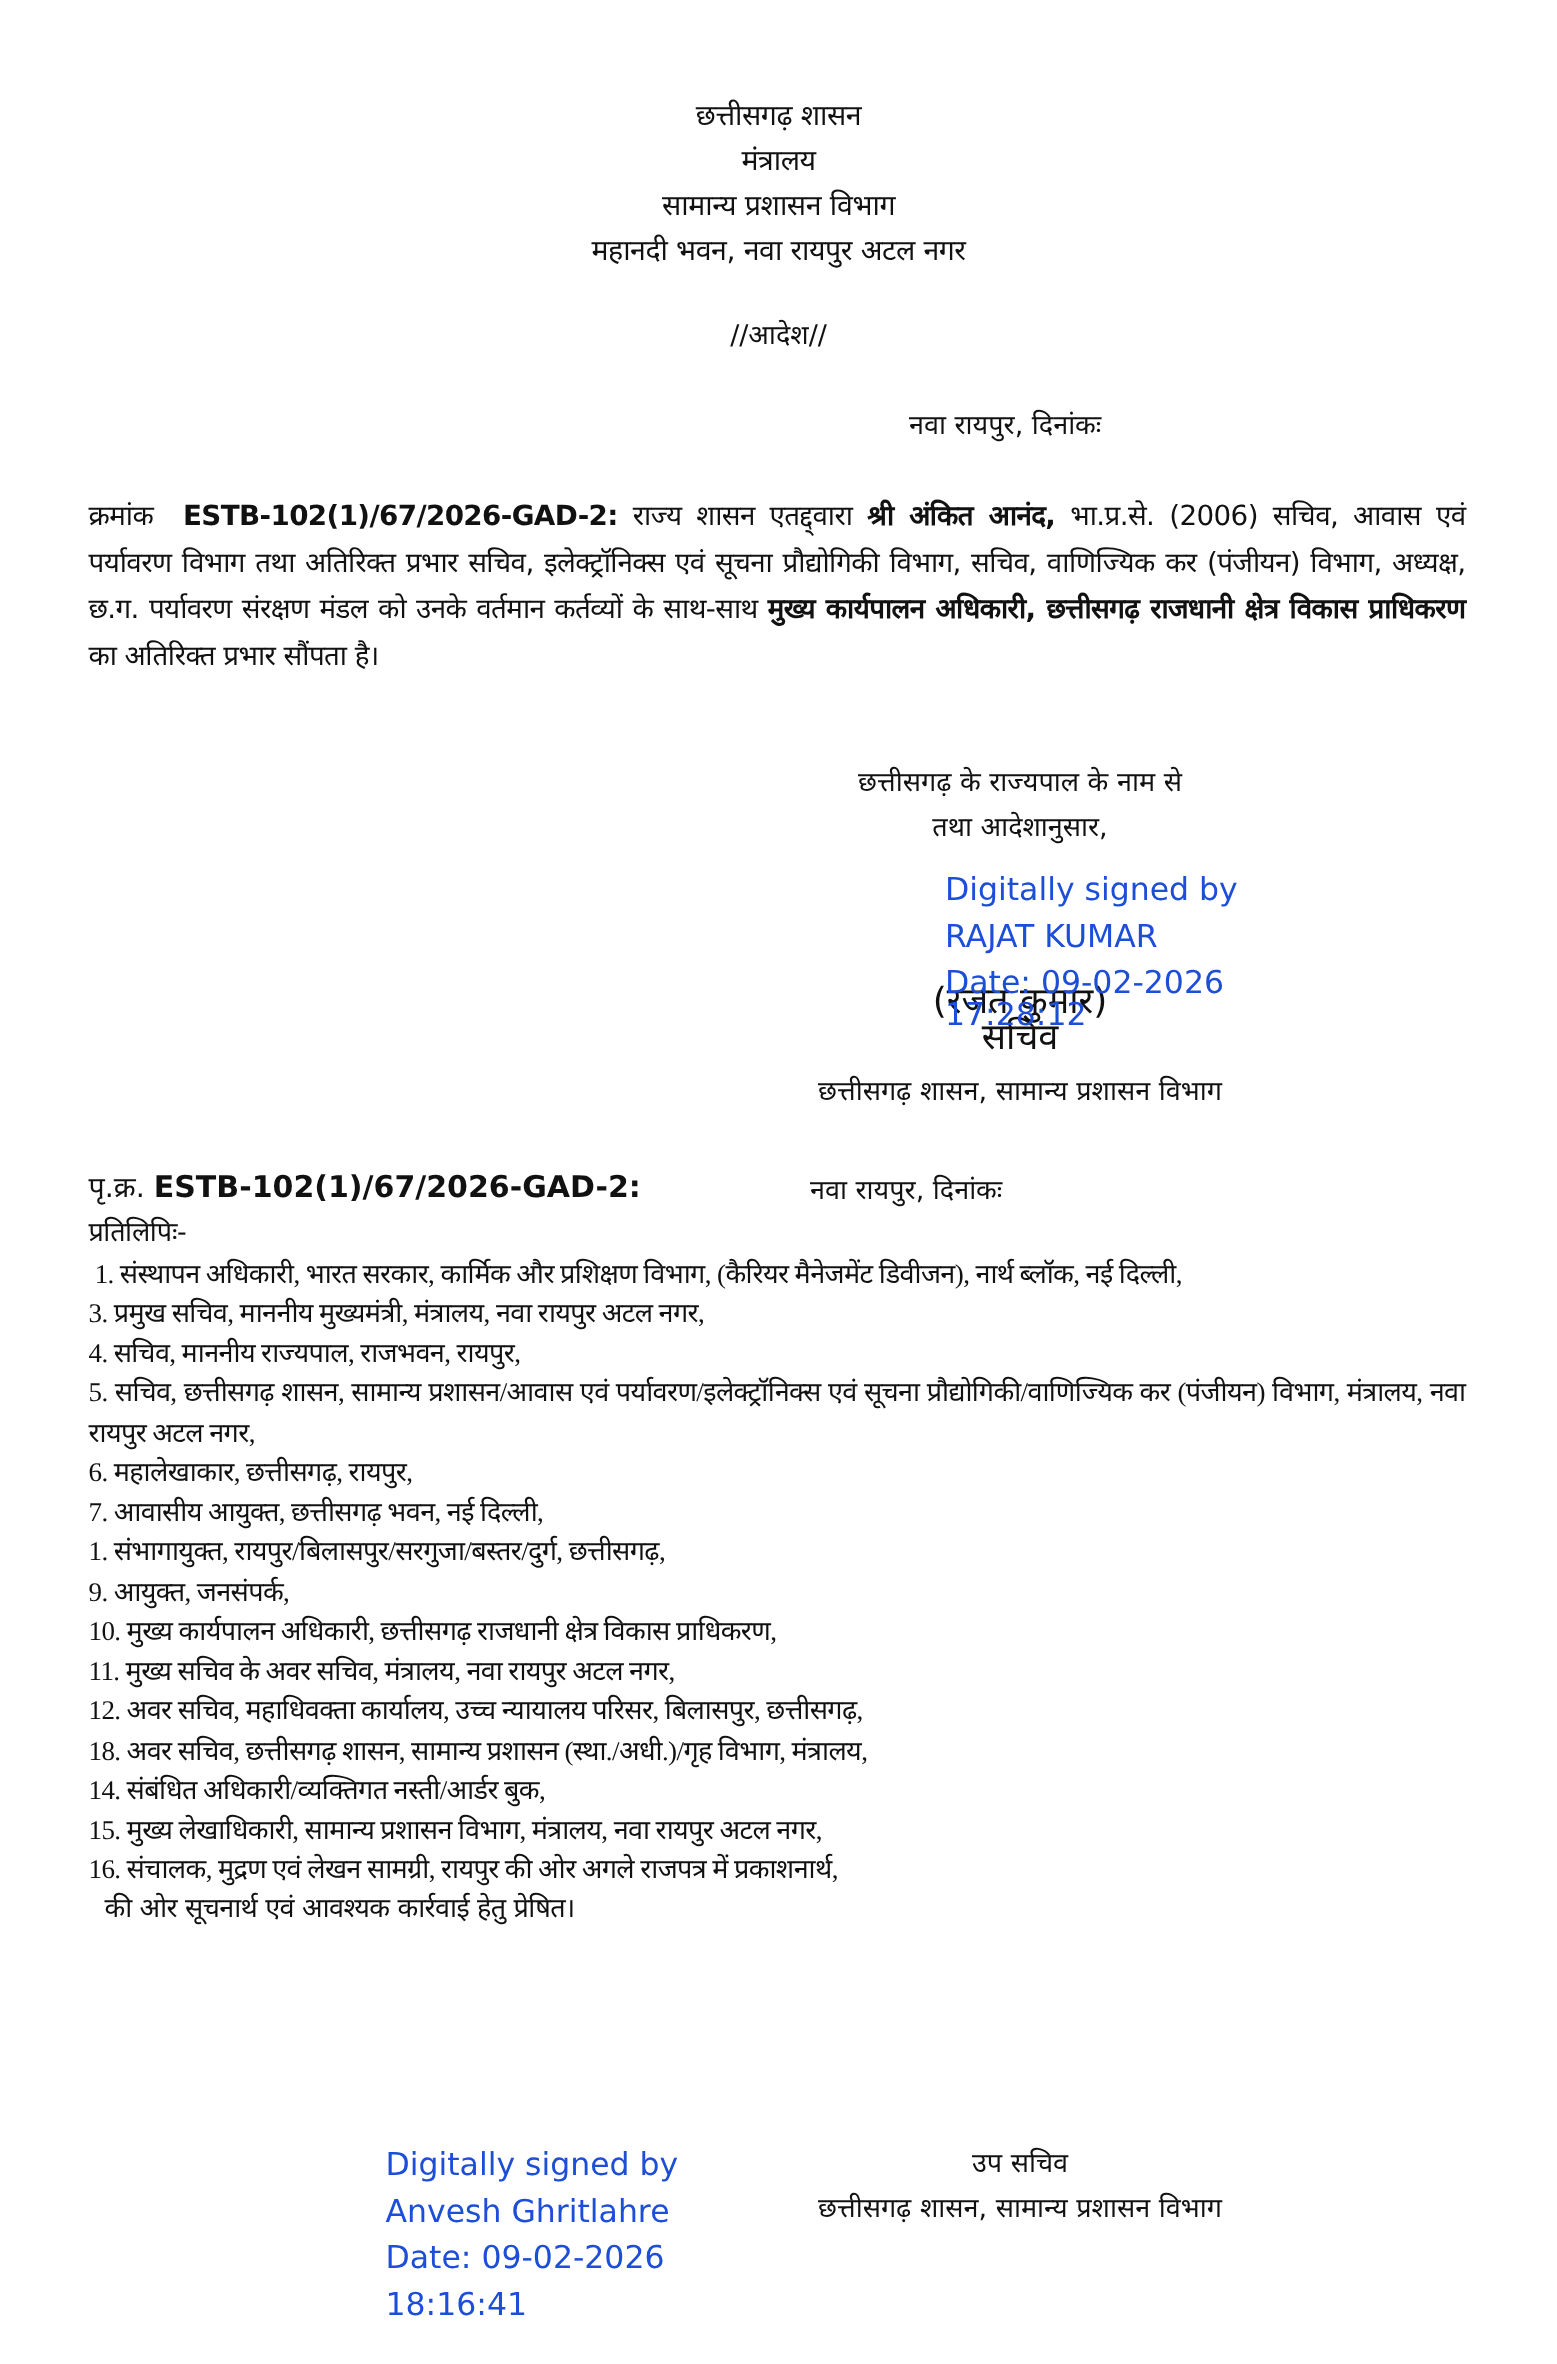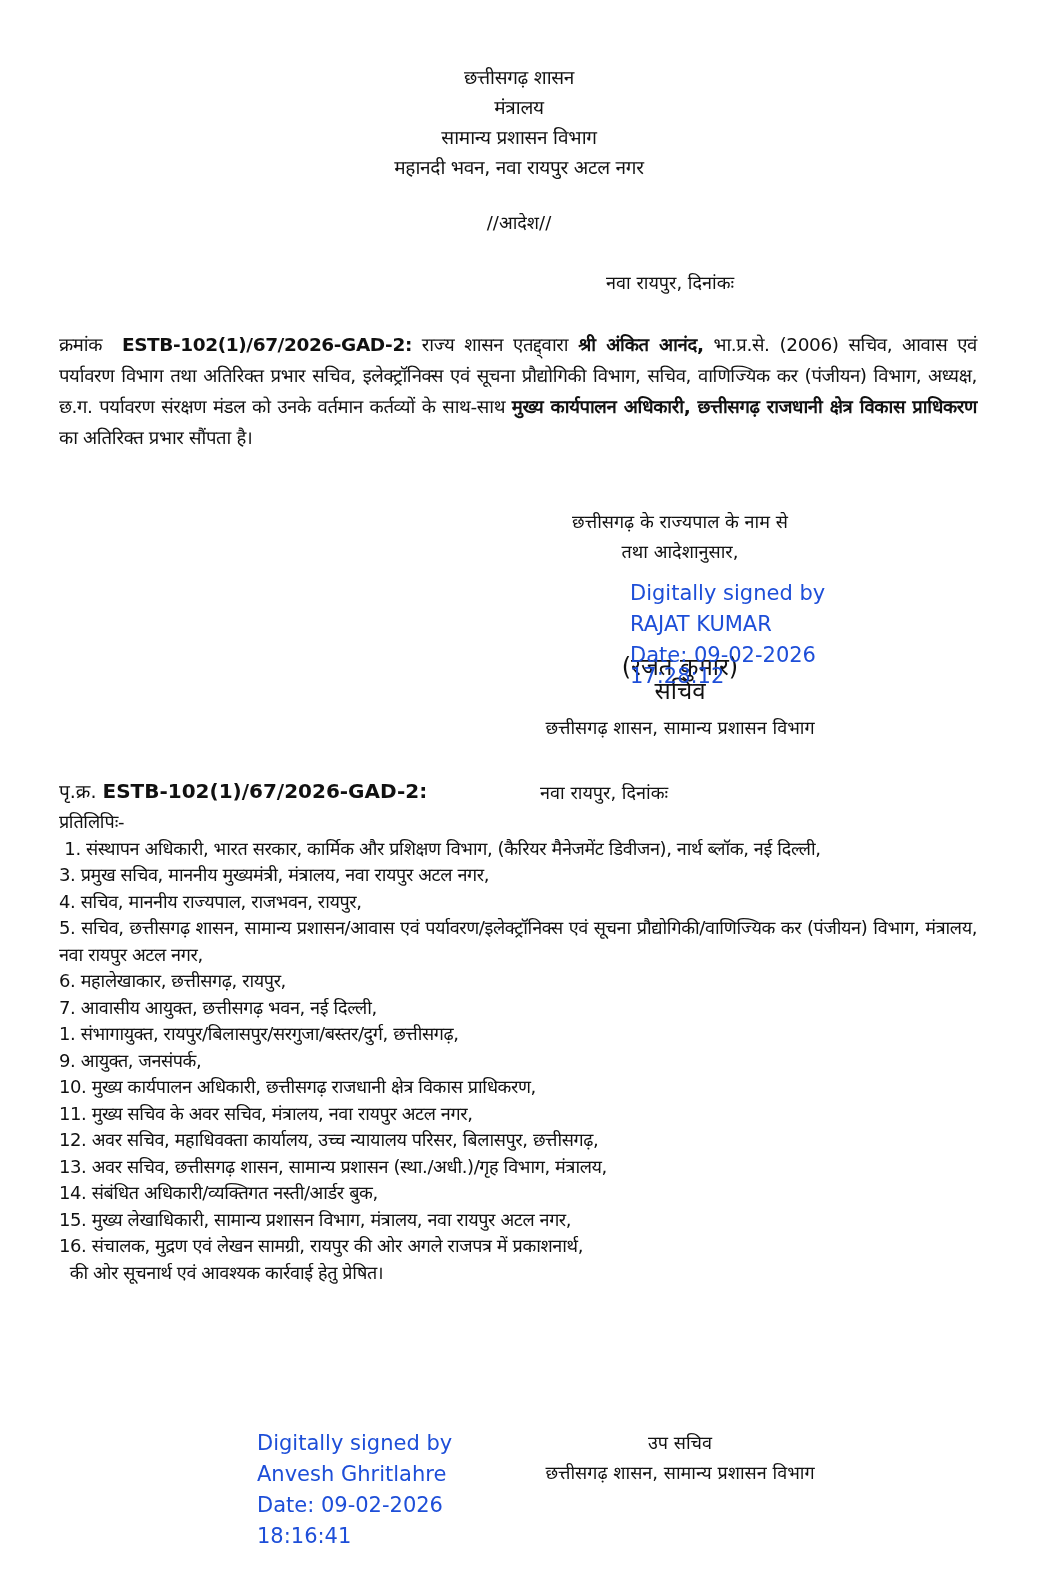--- a/index.html
+++ b/index.html
@@ -23,21 +23,21 @@
   .para b { font-weight: bold; }
   .sig-block { text-align: center; font-size: 18px; line-height: 30px; }
   .dsig {
     font-family: "DejaVu Sans", sans-serif;
     font-size: 21px; line-height: 31px; color: #1d4ed8;
   }
   .copy-list {
     position: absolute; left: 59px; width: 918px;
     font-size: 18px; line-height: 26.5px; letter-spacing: -0.4px;
   }
-  .copy-list .item { text-align: justify; }
+  .copy-list .item { text-align: justify; font-family: Liberation Serif, serif; }
   .ref-line { font-size: 19px; }
   .ref-line b { font-weight: bold; font-size: 20px; }
 </style>
 </head>
 <body>
 
 <div class="center-block" style="top:62px;">
   <div class="hdr-line">छत्तीसगढ़ शासन</div>
   <div class="hdr-line">मंत्रालय</div>
   <div class="hdr-line">सामान्य प्रशासन विभाग</div>
@@ -84,21 +84,21 @@
   <div class="item">3. प्रमुख सचिव, माननीय मुख्यमंत्री, मंत्रालय, नवा रायपुर अटल नगर,</div>
   <div class="item">4. सचिव, माननीय राज्यपाल, राजभवन, रायपुर,</div>
   <div class="item">5. सचिव, छत्तीसगढ़ शासन, सामान्य प्रशासन/आवास एवं पर्यावरण/इलेक्ट्रॉनिक्स एवं सूचना प्रौद्योगिकी/वाणिज्यिक कर (पंजीयन) विभाग, मंत्रालय, नवा रायपुर अटल नगर,</div>
   <div class="item">6. महालेखाकार, छत्तीसगढ़, रायपुर,</div>
   <div class="item">7. आवासीय आयुक्त, छत्तीसगढ़ भवन, नई दिल्ली,</div>
   <div class="item">1. संभागायुक्त, रायपुर/बिलासपुर/सरगुजा/बस्तर/दुर्ग, छत्तीसगढ़,</div>
   <div class="item">9. आयुक्त, जनसंपर्क,</div>
   <div class="item">10. मुख्य कार्यपालन अधिकारी, छत्तीसगढ़ राजधानी क्षेत्र विकास प्राधिकरण,</div>
   <div class="item">11. मुख्य सचिव के अवर सचिव, मंत्रालय, नवा रायपुर अटल नगर,</div>
   <div class="item">12. अवर सचिव, महाधिवक्ता कार्यालय, उच्च न्यायालय परिसर, बिलासपुर, छत्तीसगढ़,</div>
-  <div class="item">13. अवर सचिव, छत्तीसगढ़ शासन, सामान्य प्रशासन (स्था./अधी.)/गृह विभाग, मंत्रालय,</div>
+  <div class="item">18. अवर सचिव, छत्तीसगढ़ शासन, सामान्य प्रशासन (स्था./अधी.)/गृह विभाग, मंत्रालय,</div>
   <div class="item">14. संबंधित अधिकारी/व्यक्तिगत नस्ती/आर्डर बुक,</div>
   <div class="item">15. मुख्य लेखाधिकारी, सामान्य प्रशासन विभाग, मंत्रालय, नवा रायपुर अटल नगर,</div>
   <div class="item">16. संचालक, मुद्रण एवं लेखन सामग्री, रायपुर की ओर अगले राजपत्र में प्रकाशनार्थ,</div>
   <div style="white-space:pre-wrap;">  की ओर सूचनार्थ एवं आवश्यक कार्रवाई हेतु प्रेषित।</div>
 </div>
 
 <div class="abs dsig" style="top:1428px; left:257px;">
   <div>Digitally signed by</div>
   <div>Anvesh Ghritlahre</div>
   <div>Date: 09-02-2026</div>

